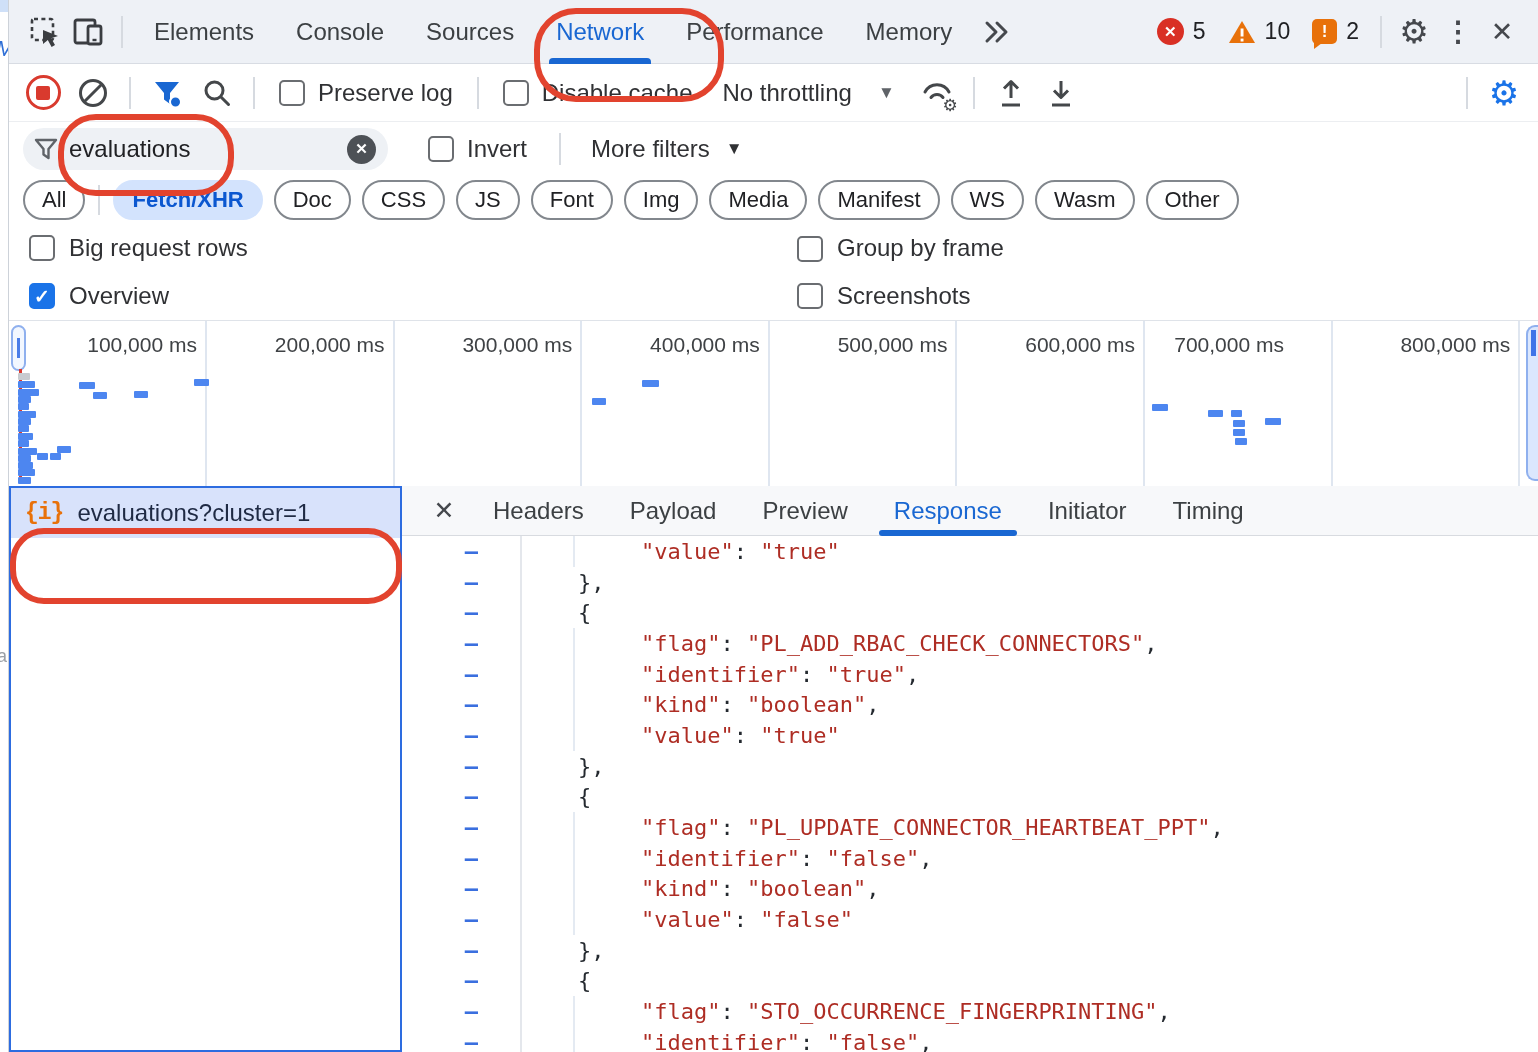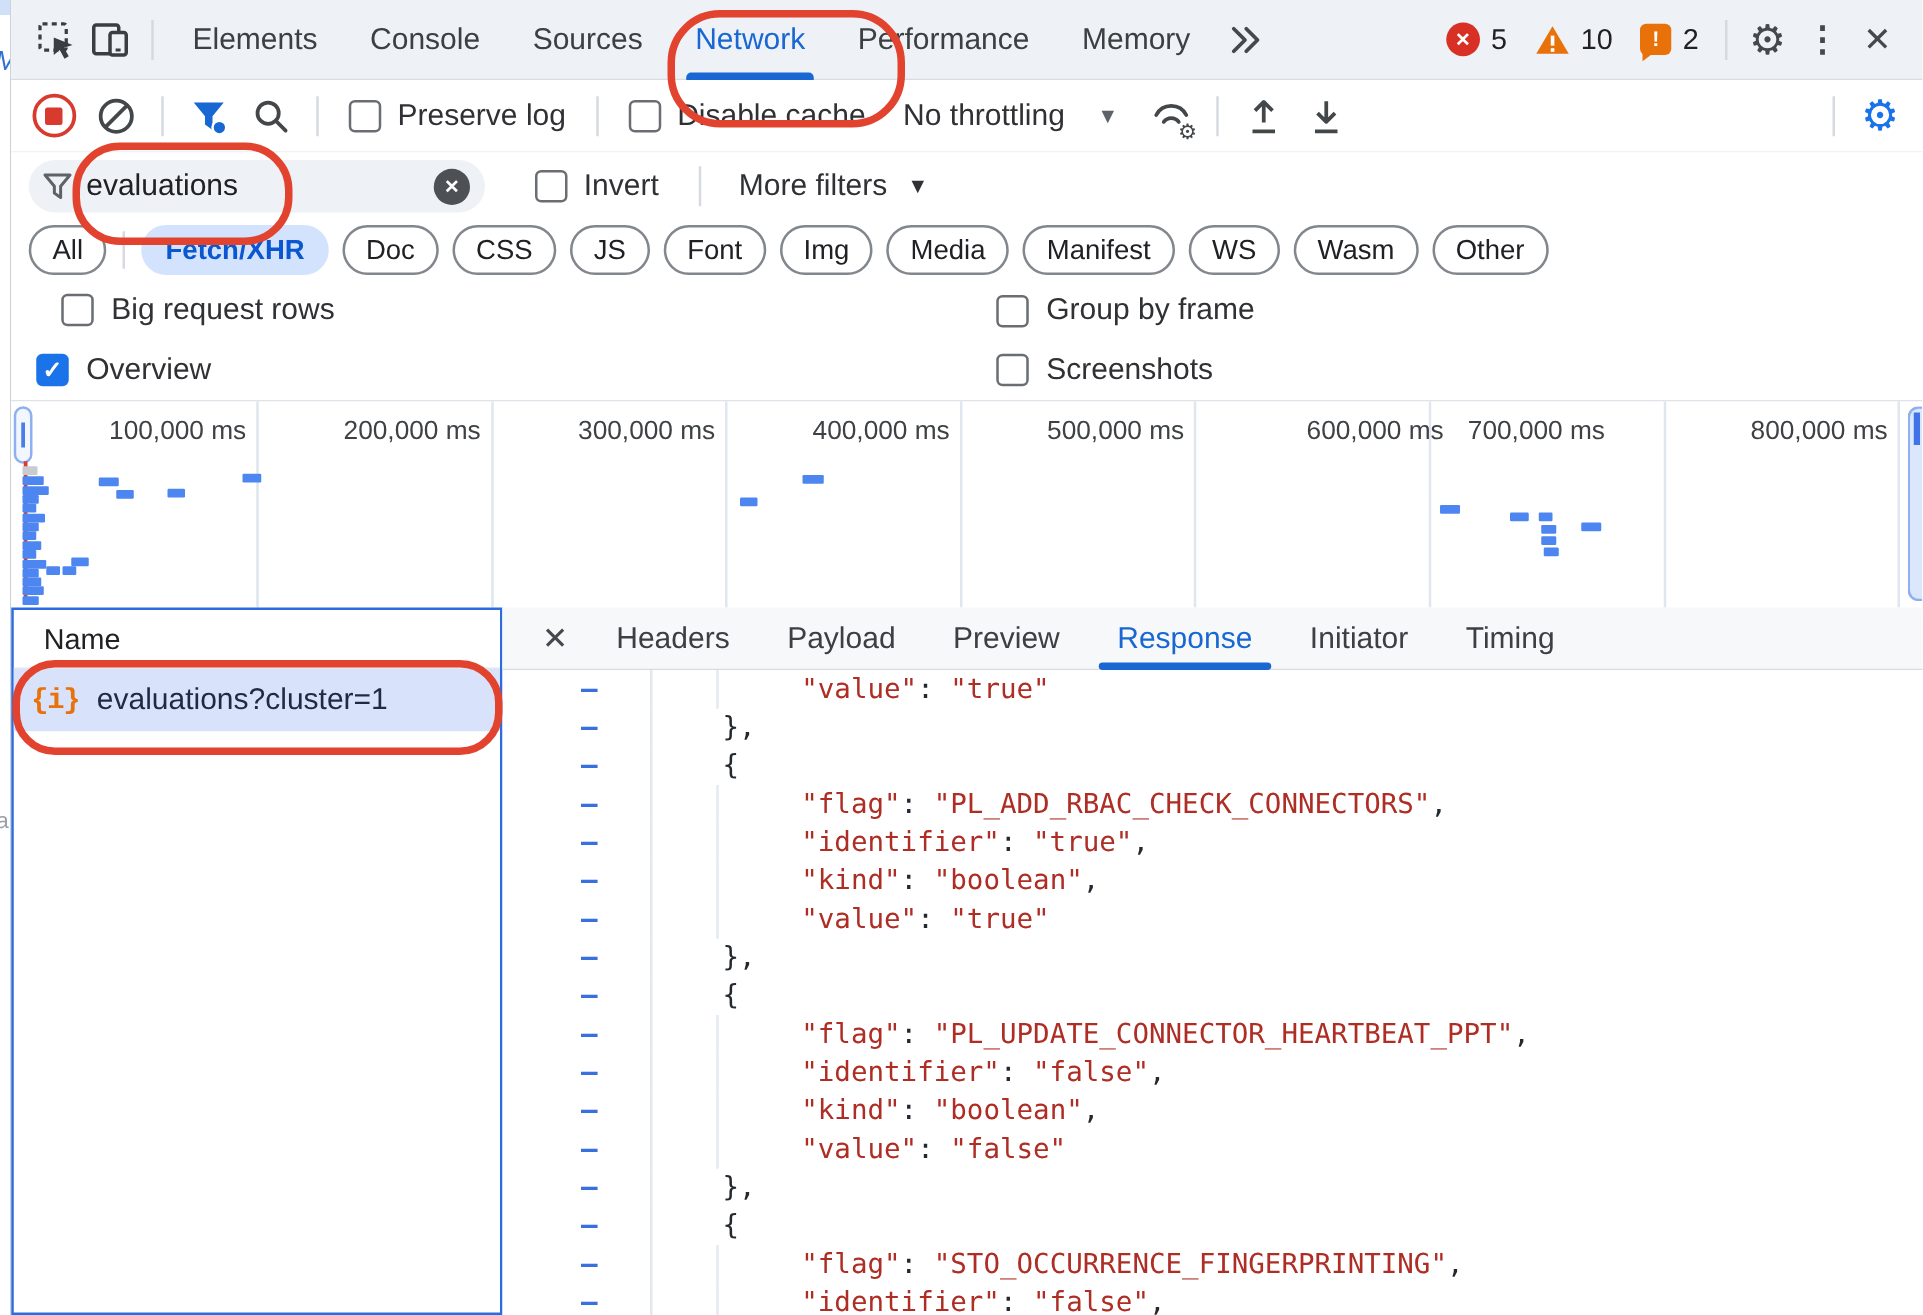--- a/index.html
+++ b/index.html
@@ -265,21 +265,21 @@
       <div class="chip">Font</div>
       <div class="chip">Img</div>
       <div class="chip">Media</div>
       <div class="chip">Manifest</div>
       <div class="chip">WS</div>
       <div class="chip">Wasm</div>
       <div class="chip">Other</div>
     </div>
 
   <div class="row-opts">
-    <label class="opt" style="left:20px;margin-left:20px;">
+    <label class="opt" style="left:20px;">
       <span class="cb"></span>
       <span>Big request rows</span>
     </label>
     <label class="opt" style="left:788px;align-items:flex-end;">
       <span class="cb"></span>
       <span>Group by frame</span>
     </label>
   </div>
   <div class="row-opts">
     <label class="opt" style="left:20px;">
@@ -303,21 +303,21 @@
       <div class="tick-label" style="left: 188px;">100,000 ms</div>
       <div class="gridline" style="left: 383.6px;"></div>
       <div class="tick-label" style="left: 375.6px;">200,000 ms</div>
       <div class="gridline" style="left: 571.2px;"></div>
       <div class="tick-label" style="left: 563.2px;">300,000 ms</div>
       <div class="gridline" style="left: 758.8px;"></div>
       <div class="tick-label" style="left: 750.8px;">400,000 ms</div>
       <div class="gridline" style="left: 946.4px;"></div>
       <div class="tick-label" style="left: 938.4px;">500,000 ms</div>
       <div class="gridline" style="left: 1134px;"></div>
-      <div class="tick-label" style="left: 1126px; margin-left: 20px;">600,000 ms</div>
+      <div class="tick-label" style="left: 1126px;">600,000 ms</div>
       <div class="gridline" style="left: 1321.6px;"></div>
       <div class="tick-label" style="left: 1275px;">700,000 ms</div>
       <div class="gridline" style="left: 1509.2px;"></div>
       <div class="tick-label" style="left: 1501.2px;">800,000 ms</div>
       <div class="red-line" style="left: 10px; top: 48px; height: 114px;"></div>
       <div class="tl-bar" style="left: 9px; top: 52px; width: 12px; background: rgb(200, 203, 208);"></div>
       <div class="tl-bar" style="left: 9px; top: 60px; width: 17px;"></div>
       <div class="tl-bar" style="left: 9px; top: 68px; width: 21px;"></div>
       <div class="tl-bar" style="left: 9px; top: 75px; width: 13px;"></div>
       <div class="tl-bar" style="left: 9px; top: 82px; width: 11px;"></div>
@@ -344,23 +344,20 @@
       <div class="tl-bar" style="left: 1199px; top: 89px; width: 15px;"></div>
       <div class="tl-bar" style="left: 1222px; top: 89px; width: 11px;"></div>
       <div class="tl-bar" style="left: 1224px; top: 99px; width: 12px;"></div>
       <div class="tl-bar" style="left: 1224px; top: 108px; width: 12px;"></div>
       <div class="tl-bar" style="left: 1226px; top: 117px; width: 12px;"></div>
       <div class="tl-bar" style="left: 1256px; top: 97px; width: 16px;"></div>
     </div>
 
   <div class="split">
     <div class="name-panel">
-      <div class="name-header">
-        <span>Name</span>
-      </div>
       <div class="req-row selected">
         <span class="json-ico">{i}</span>
         <span>evaluations?cluster=1</span>
       </div>
     </div>
     <div class="details-panel">
       <div class="dtab-bar">
         <div class="dtab-close">✕</div>
         <div id="detail-tabs" style="display:flex;height:49px;">
             <div class="dtab">Headers</div>

